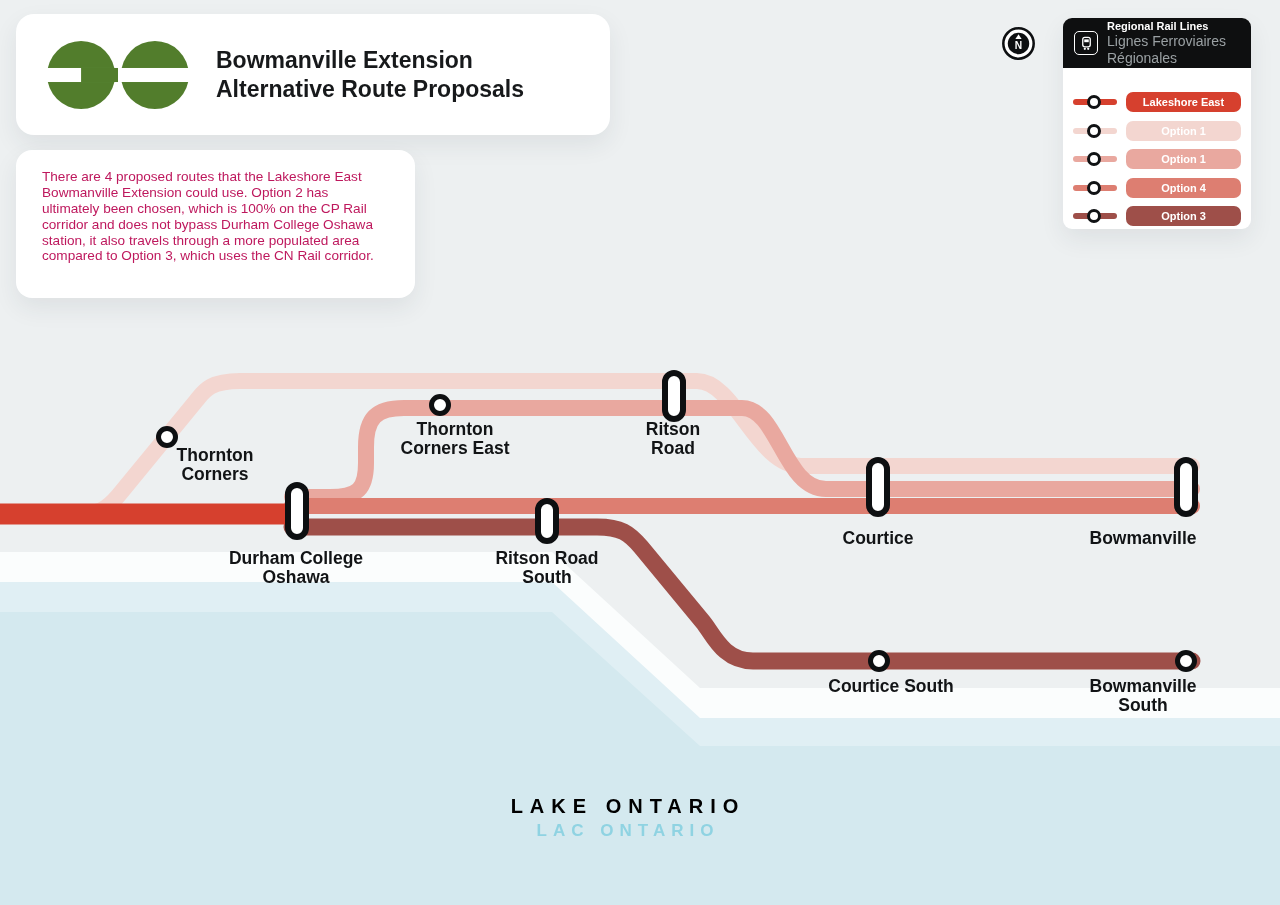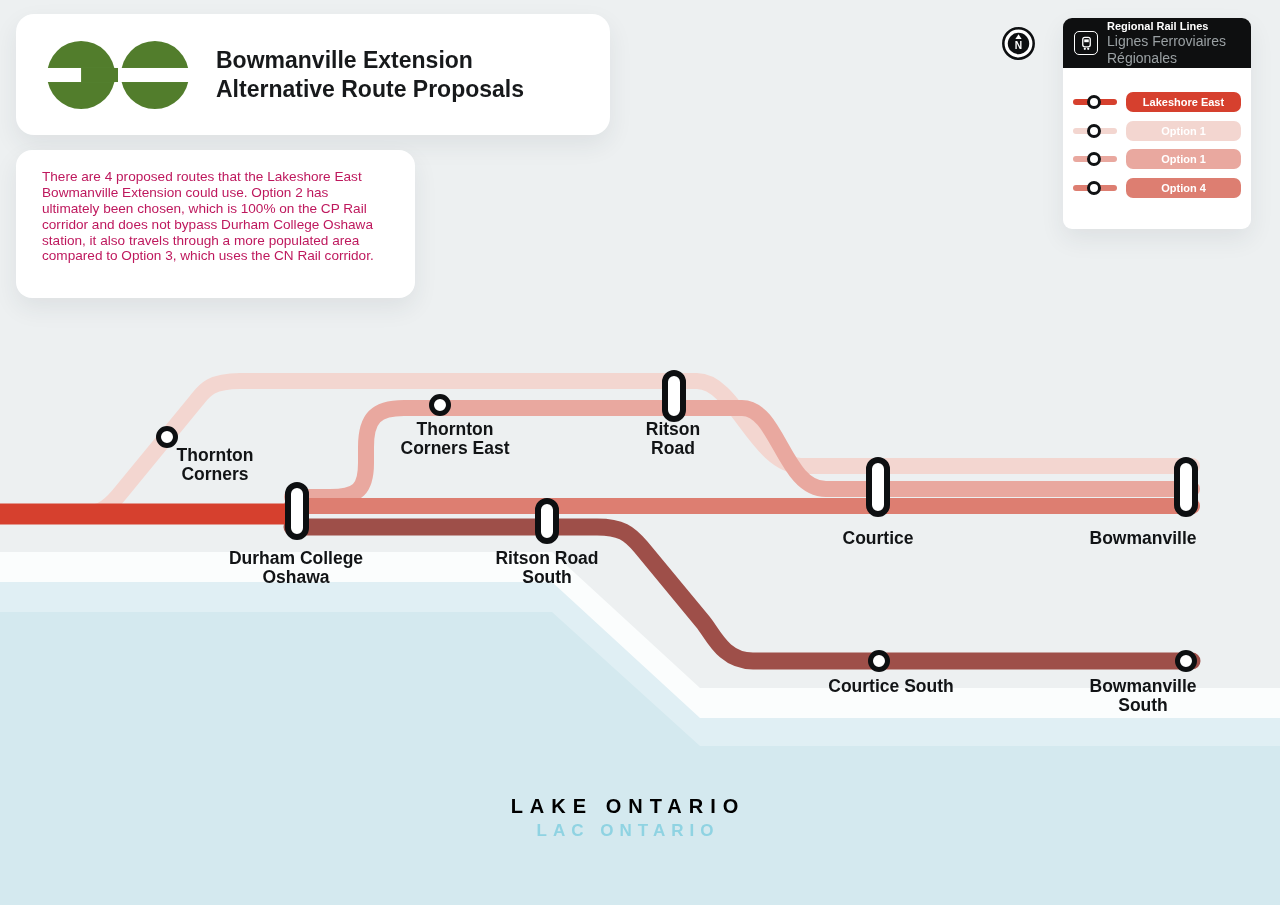--- a/index.html
+++ b/index.html
@@ -196,17 +196,24 @@
       </div>
 
       <div class="legend-row">
         <div class="legend-swatch">
           <div class="line" style="background-color: rgb(221, 126, 113);"></div>
           <div class="dot"></div>
         </div>
         <div class="legend-chip" style="background-color: rgb(221, 126, 113);">Option 4</div>
       </div>
 
+      <div class="legend-row">
+        <div class="legend-swatch">
+          <div class="line" style="background-color: rgb(158, 79, 73);"></div>
+          <div class="dot"></div>
+        </div>
+        <div class="legend-chip" style="background-color: rgb(158, 79, 73);">Option 3</div>
+      </div>
 
     </div>
   </div>
 
 </div>
 
 </body></html>

